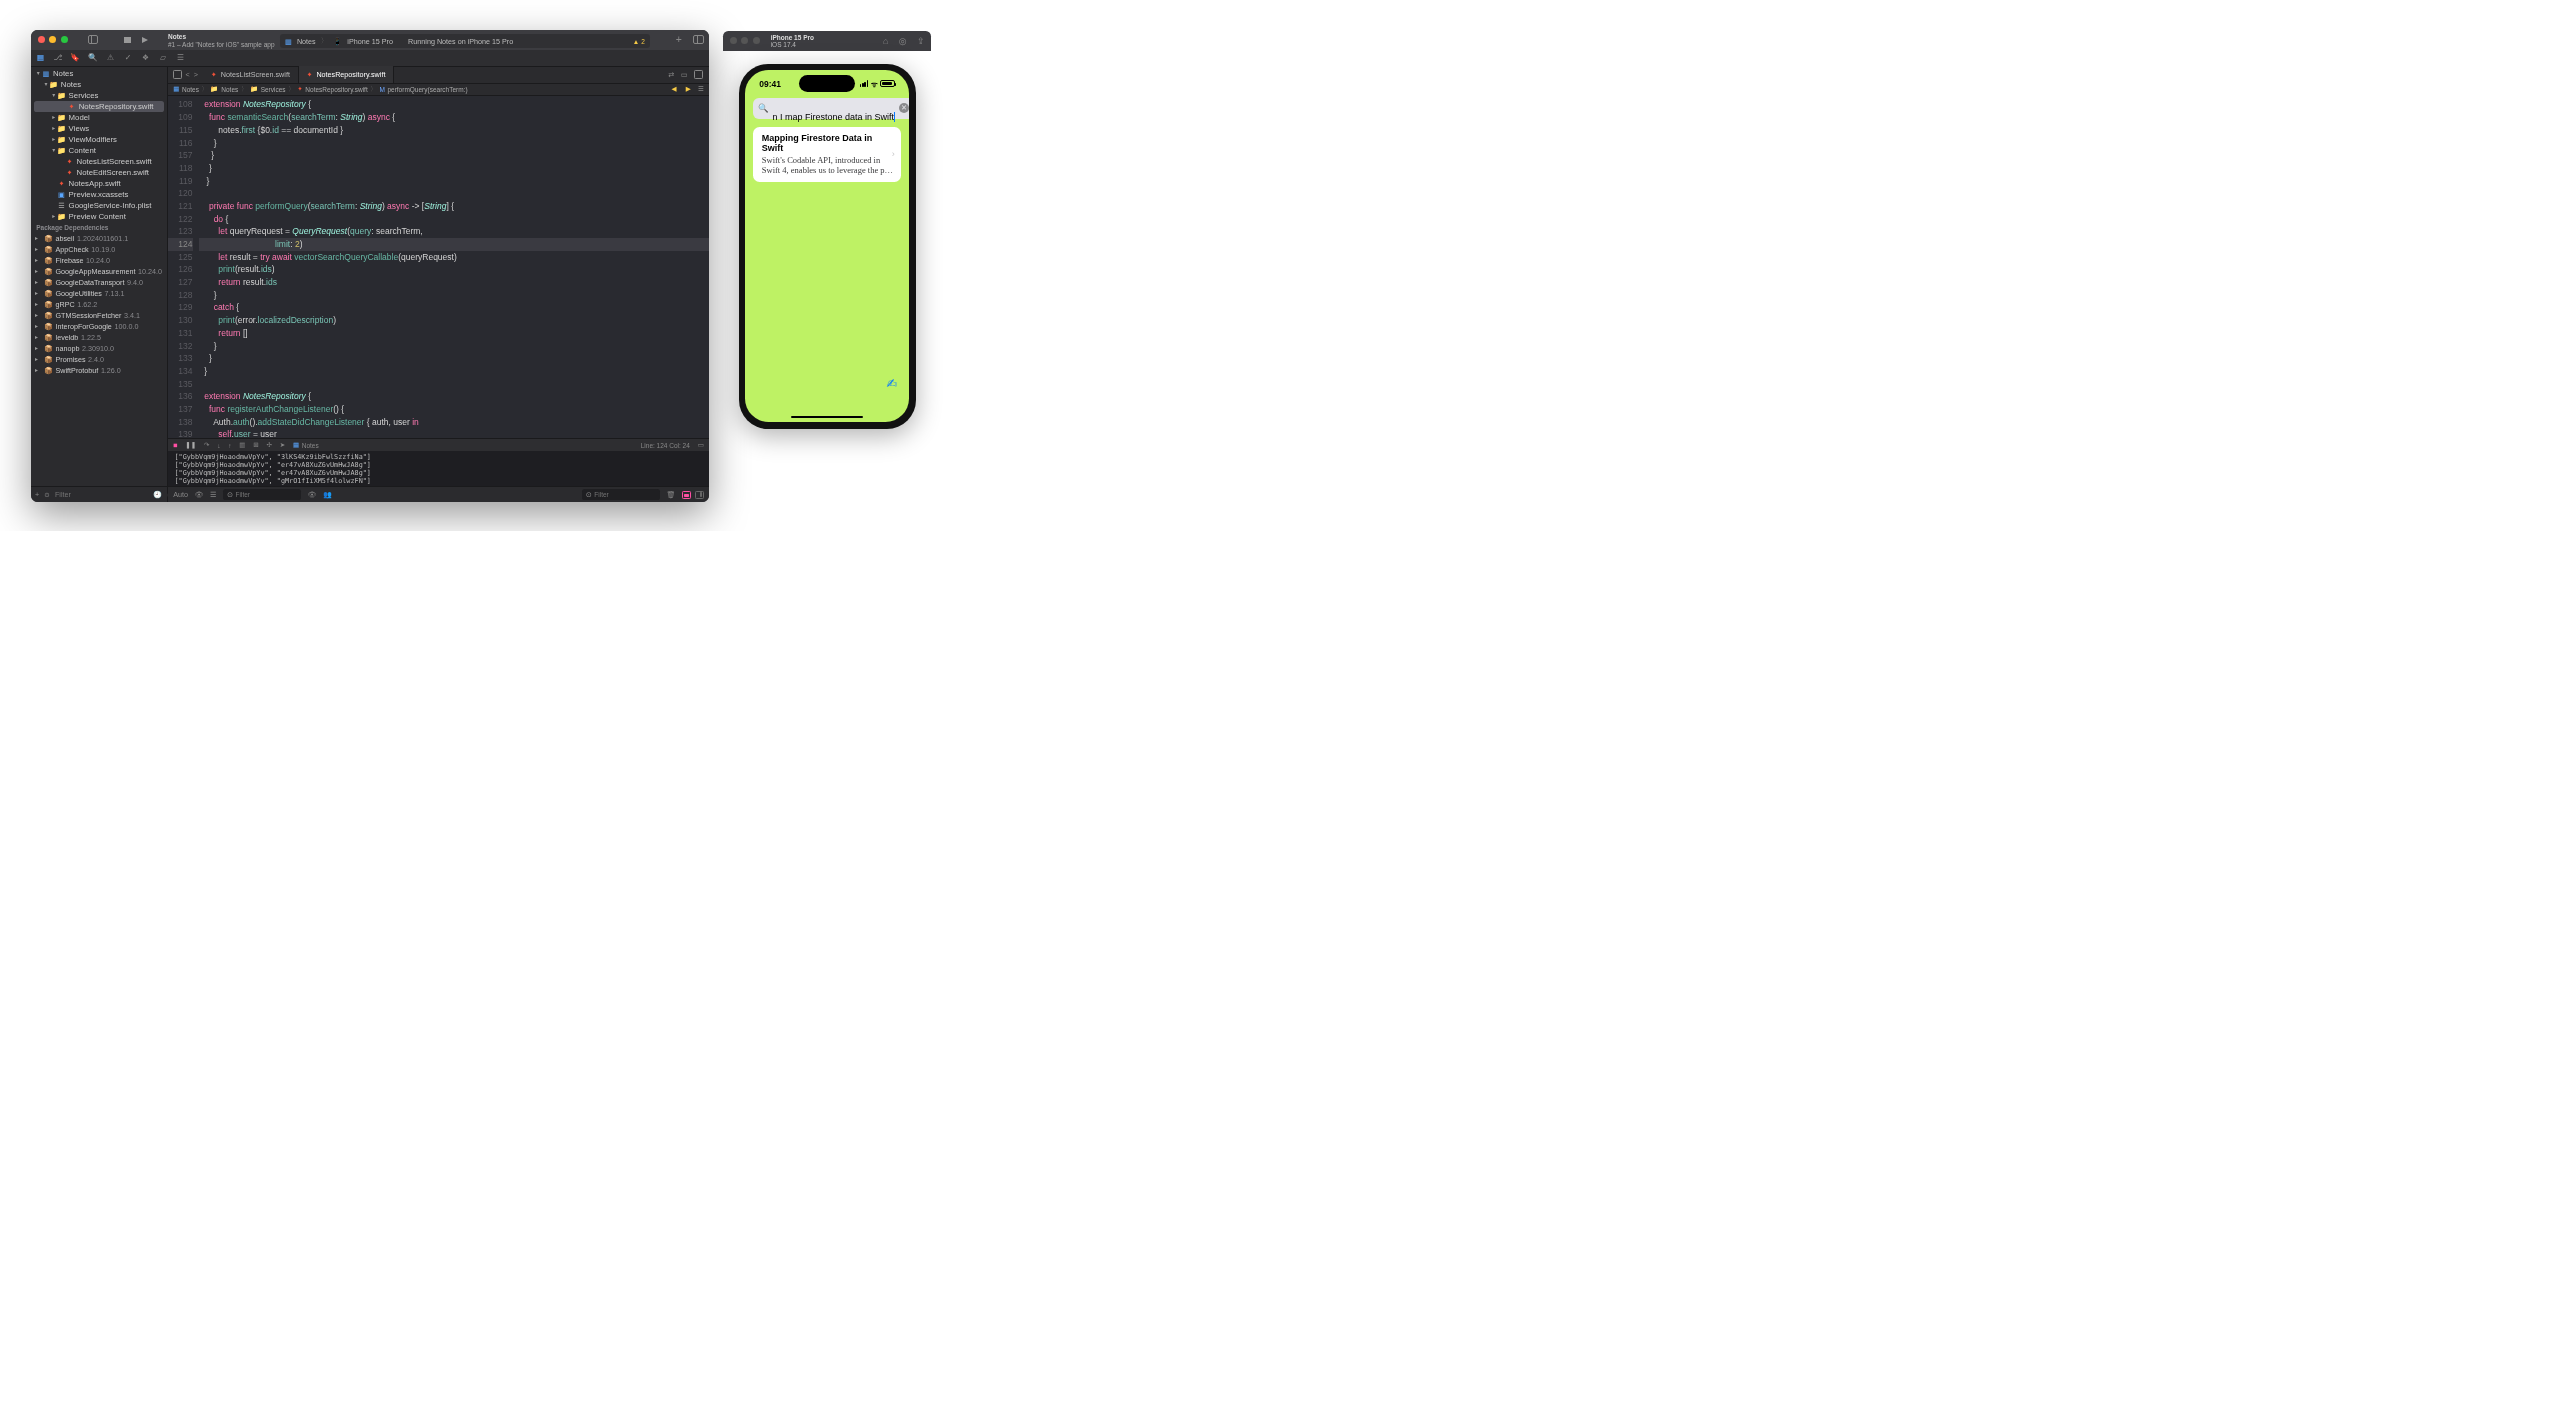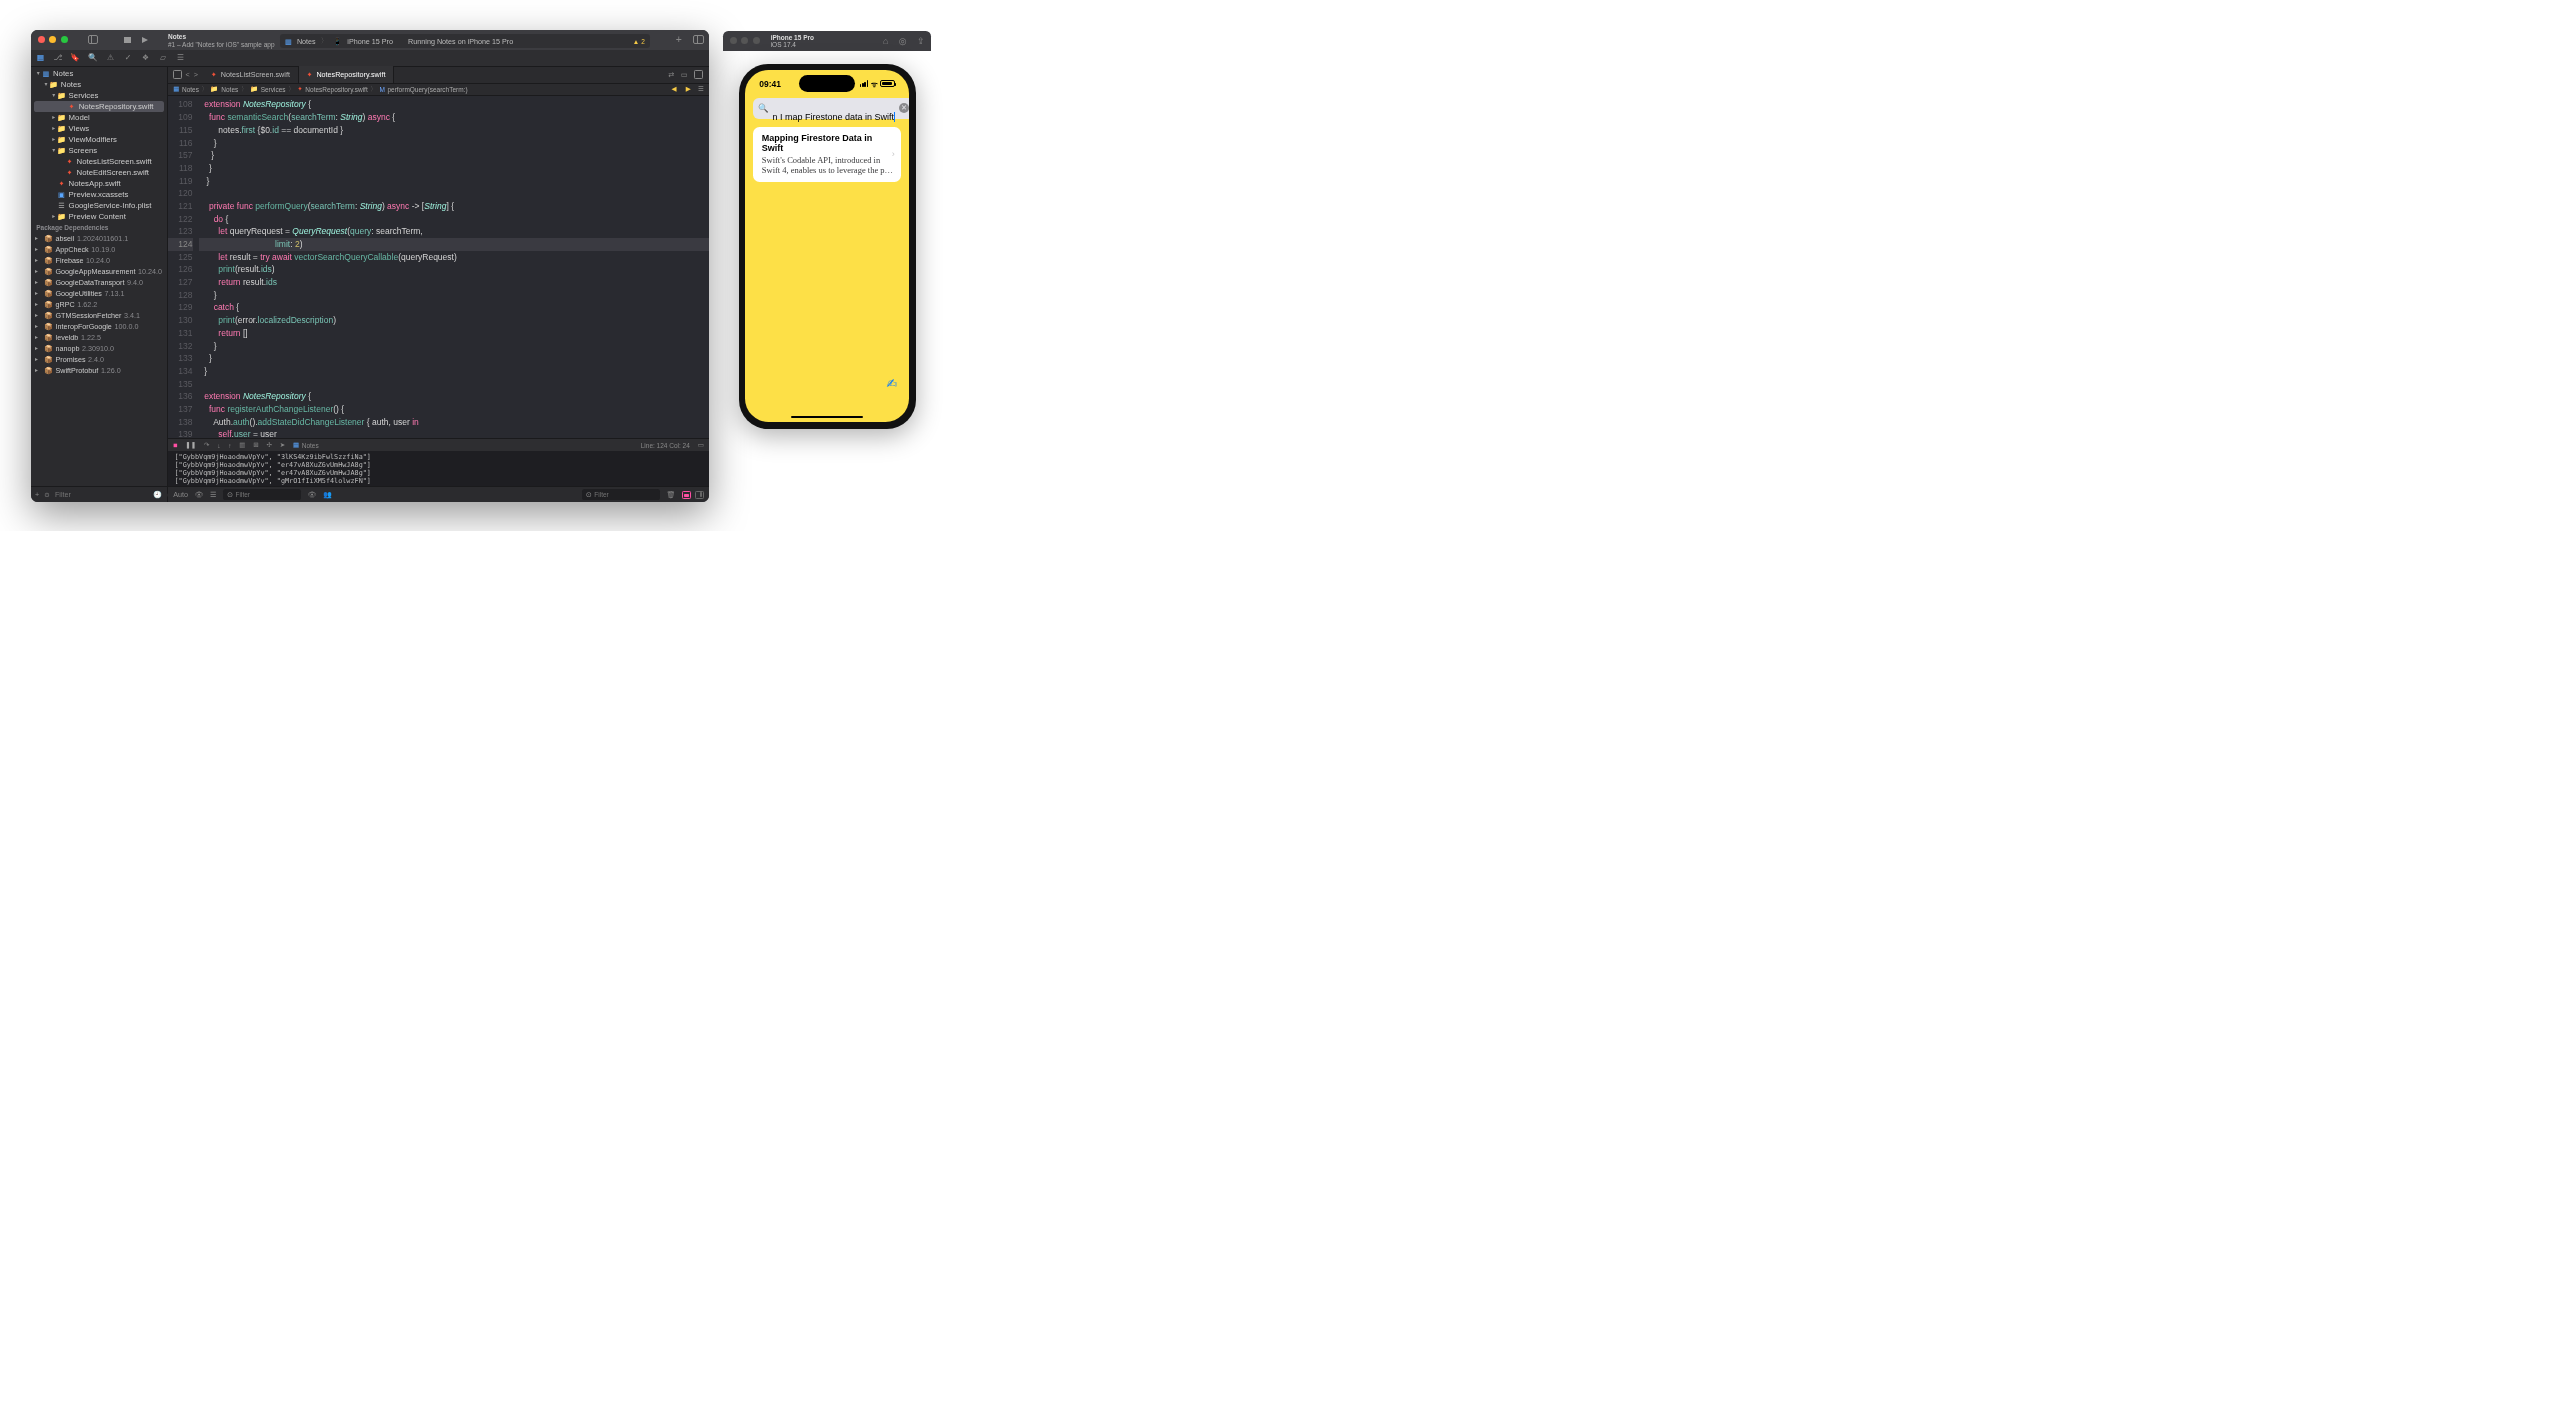--- a/index.html
+++ b/index.html
@@ -86,21 +86,21 @@
   .layout-pill.right::after{content:"";position:absolute;top:0.7px;right:0.7px;bottom:0.7px;width:2.6px;background:#666;border-radius:0.7px;}
 
   
   .sim-window{position:absolute;left:723px;top:31px;width:208px;}
   .sim-title{height:19.5px;background:#3c3c40;border-radius:5.2px 5.2px 0 0;display:flex;align-items:center;padding:0 6.5px;font-size:7.2px;color:#bbb;}
   .sim-title .traffic{margin-right:10.4px;}
   .sim-title-text{display:flex;flex-direction:column;line-height:7.2px;font-size:6.5px;}
   .sim-tb-right{margin-left:auto;display:flex;gap:10.4px;color:#888;font-size:9px;}
   
   .iphone{margin:13px auto 0;width:177px;height:365px;background:#111;border-radius:29px;padding:6.5px;position:relative;box-shadow:0 6.5px 26px rgba(0,0,0,.3);}
-  .iphone-screen{width:100%;height:100%;background:#fde047;border-radius:23.5px;overflow:hidden;position:relative;}
+  .iphone-screen{width:100%;height:100%;background:#bef264;border-radius:23.5px;overflow:hidden;position:relative;}
   .dynamic-island{position:absolute;top:5.2px;left:50%;transform:translateX(-50%);width:56px;height:17px;background:#000;border-radius:9px;z-index:5;}
   .ios-status{height:27px;display:flex;align-items:center;justify-content:space-between;padding:0 14.3px;font-size:8.5px;font-weight:600;color:#000;}
   .ios-status-right{display:flex;align-items:center;gap:2.6px;}
   .sig-bars{display:flex;gap:0.7px;align-items:flex-end;height:6.5px;}
   .sig-bars span{width:1.6px;background:#000;border-radius:0.7px;}
   .sig-bars span:nth-child(1){height:2.6px;}.sig-bars span:nth-child(2){height:3.9px;}.sig-bars span:nth-child(3){height:5.2px;}.sig-bars span:nth-child(4){height:6.5px;}
   .wifi-icon{font-size:7.8px;}
   .battery{width:14.3px;height:7.2px;border:0.7px solid #000;border-radius:2px;position:relative;}
   .battery::after{content:"";position:absolute;right:-2px;top:2px;width:1.3px;height:3.3px;background:#000;border-radius:0.7px;}
   .battery-fill{position:absolute;left:0.7px;top:0.7px;bottom:0.7px;width:10.4px;background:#000;border-radius:1px;}
@@ -201,21 +201,21 @@
             <span>Views</span>
           </div>
         <div class="tree-row" style="padding-left:19.5px">
             <span class="disc">▸</span>
             <span class="ficon folder-icon">📁</span>
             <span>ViewModifiers</span>
           </div>
         <div class="tree-row" style="padding-left:19.5px">
             <span class="disc">▾</span>
             <span class="ficon folder-icon">📁</span>
-            <span>Screens</span>
+            <span>Content</span>
           </div>
         <div class="tree-row" style="padding-left:34px">
             <span class="ficon swift-icon">✦</span>
             <span>NotesListScreen.swift</span>
           </div>
         <div class="tree-row" style="padding-left:34px">
             <span class="ficon swift-icon">✦</span>
             <span>NoteEditScreen.swift</span>
           </div>
         <div class="tree-row" style="padding-left:26px">

